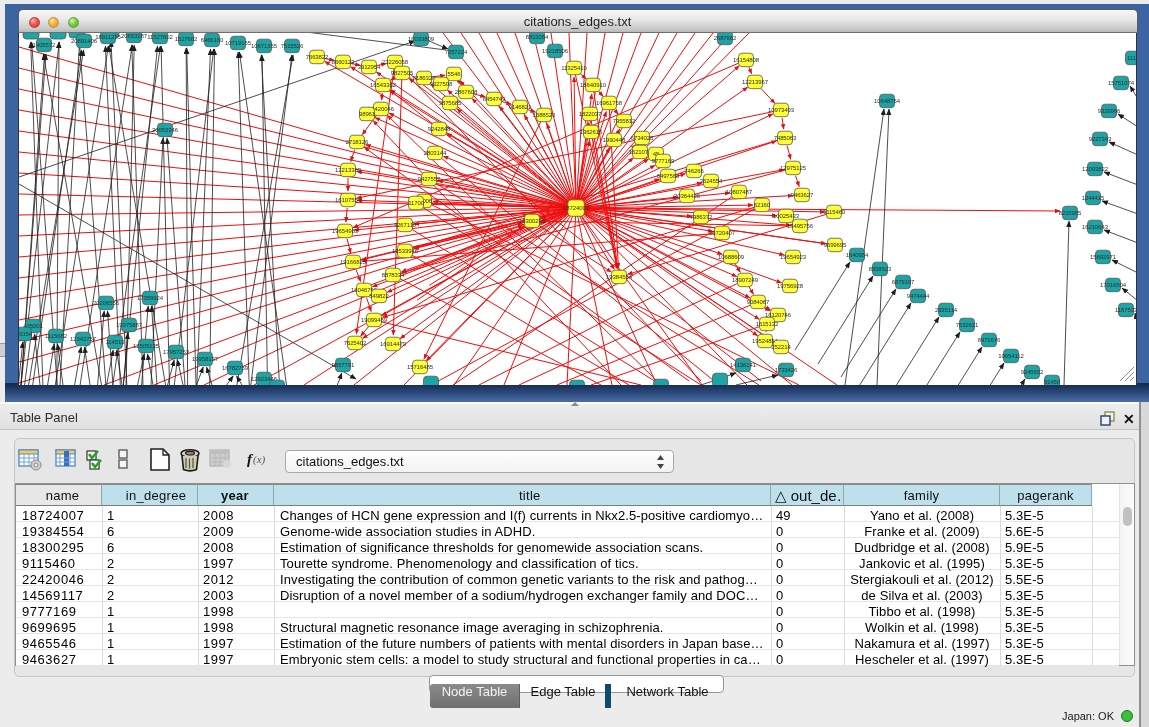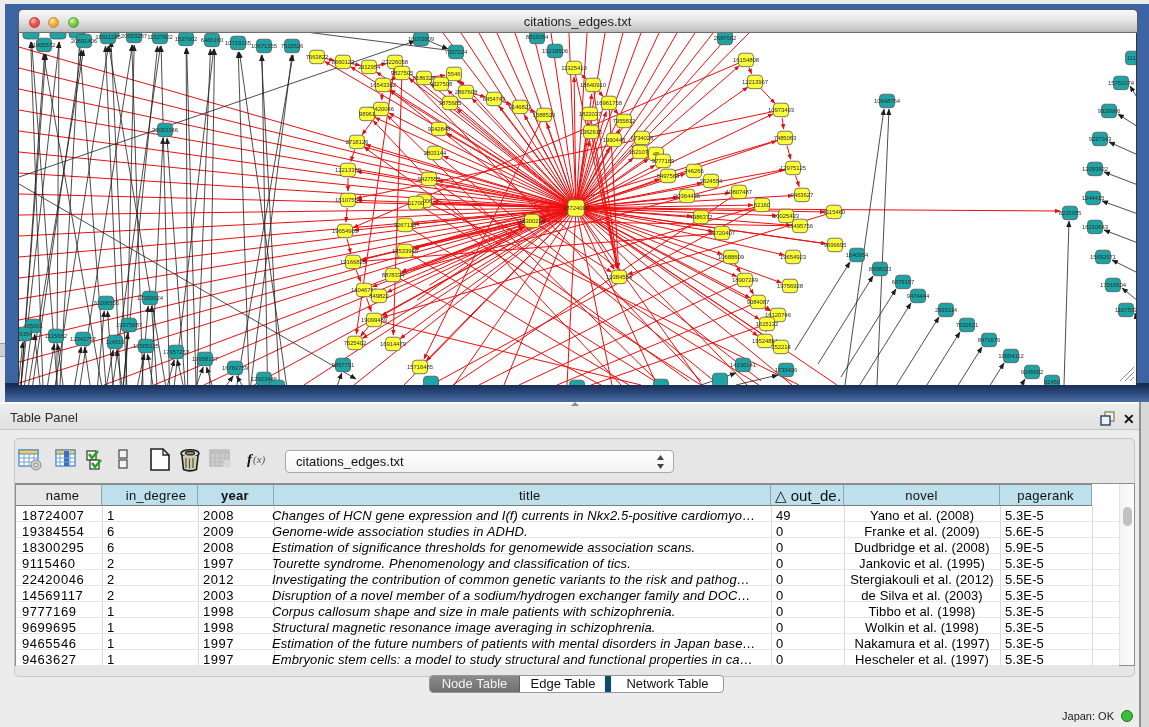--- a/index.html
+++ b/index.html
@@ -37,30 +37,30 @@
   padding-left:10px; }
 #combo .arr { position:absolute; right:8px; top:3px; }
 #tablebox { left:15px; top:483px; width:1119.5px; height:183px; background:#fff;
   border:1px solid #8f8f8f; }
 .hcell { position:absolute; top:483.5px; height:22px; background:#bedfec;
   border-right:1px solid #8fa6b0; border-top:1px solid #888; border-bottom:1px solid #7c7c7c;
   font-size:13px; letter-spacing:0.3px; color:#111; text-align:center; line-height:21px;
   white-space:nowrap; overflow:hidden; }
 .trow { position:absolute; left:15px; width:1104px; height:16px; font-size:13px; letter-spacing:0.1px; color:#000; }
 .trow span { position:absolute; top:2px; white-space:nowrap; }
-.c0 { left:7px; } .c1 { left:92px; } .c2 { left:188px; } .c3 { left:257px; width:484px; overflow:hidden; text-overflow:ellipsis;font-style:italic; }
+.c0 { left:7px; } .c1 { left:92px; } .c2 { left:188px; } .c3 { left:265px; width:484px; overflow:hidden; text-overflow:ellipsis; }
 .c0,.c1,.c2 { letter-spacing:0.55px; }
 .c4 { left:761px; } .c5 { left:829px; width:156px; text-align:center; } .c6 { left:990px; }
 .vgrid { position:absolute; top:506px; width:1px; height:160px; background:#d9d9d9; }
 .hgrid { position:absolute; left:16px; width:1103px; height:1px; background:#e6e6e6; }
 #scrollbar { left:1119px; top:484px; width:15px; height:181px; background:linear-gradient(90deg,#f3f3f3,#fdfdfd); border-left:1px solid #e3e3e3;}
 #thumb { position:absolute; left:2.5px; top:23px; width:9px; height:19px; border-radius:5px; background:#c1c1c1; }
 #tabbar { left:429px; top:674.5px; width:295px; height:18.5px; border:1px solid #979797;
   border-radius:4px; background:#fff; font-size:13px; }
-.seg { position:absolute; top:0; height:16px; line-height:16px; text-align:center; color:#111; }
+.seg { position:absolute; top:8px; height:24px; line-height:16px; text-align:center; color:#111; }
 #seg1 { left:0; width:90px; background:linear-gradient(180deg,#8b8b8b,#6f6f6f); color:#f4f4f4;
   border-radius:3px 0 0 3px; border-right:1px solid #5e5e5e; }
 #seg2 { left:91px; width:90px; border-right:6px solid #0c4a6e; }
 #seg3 { left:182px; width:111px; }
 #memtxt { right:35px; top:710px; font-size:11px; color:#1a1a1a; }
 #memdot { left:1120.5px; top:709.5px; width:12px; height:12px; border-radius:50%;
   background:#35c438; border:1.5px solid #2a6b2a; }
 #rightedge { left:1138.5px; top:402px; width:10.5px; height:325px; background:#d8d8d8;
   border-left:2px solid #909090; }
 </style></head>
@@ -994,21 +994,21 @@
       <path d="M4.5,1 L8,6 L1,6 Z" fill="#444"></path>
       <path d="M4.5,15 L8,10 L1,10 Z" fill="#444"></path>
     </svg>
 </div>
 <div class="abs" id="tablebox"></div>
 <div class="hcell" style="left:15.5px;width:86px;background:#e7e7e7;padding-left:9px;">name</div>
 <div class="hcell" style="left:101.5px;width:96px;padding-left:14px;">in_degree</div>
 <div class="hcell" style="left:197.5px;width:76px;font-weight:bold;">year</div>
 <div class="hcell" style="left:273.5px;width:497.5px;padding-left:16px;">title</div>
 <div class="hcell" style="left:771px;width:73px;text-align:left;padding-left:4px;font-size:15px;letter-spacing:0;">△ out_de…</div>
-<div class="hcell" style="left:844px;width:156px;">novel</div>
+<div class="hcell" style="left:844px;width:156px;">family</div>
 <div class="hcell" style="left:1000px;width:92px;">pagerank</div>
 <div class="vgrid" style="left:101.5px"></div>
 <div class="vgrid" style="left:197.5px"></div>
 <div class="vgrid" style="left:273.5px"></div>
 <div class="vgrid" style="left:771.0px"></div>
 <div class="vgrid" style="left:844.0px"></div>
 <div class="vgrid" style="left:1000.0px"></div>
 <div class="vgrid" style="left:1092.0px"></div>
 <div class="hgrid" style="top:521.0px"></div>
 <div class="hgrid" style="top:537.0px"></div>
@@ -1071,21 +1071,20 @@
     <span class="c2">2003</span>
     <span class="c3">Disruption of a novel member of a sodium/hydrogen exchanger family and DOCK…</span>
     <span class="c4">0</span>
     <span class="c5">de Silva et al. (2003)</span>
     <span class="c6">5.3E-5</span>
   </div>
 <div class="trow" style="top:602.0px">
     <span class="c0">9777169</span>
     <span class="c1">1</span>
     <span class="c2">1998</span>
-    <span class="c3">Corpus callosum shape and size in male patients with schizophrenia.</span>
     <span class="c4">0</span>
     <span class="c5">Tibbo et al. (1998)</span>
     <span class="c6">5.3E-5</span>
   </div>
 <div class="trow" style="top:618.0px">
     <span class="c0">9699695</span>
     <span class="c1">1</span>
     <span class="c2">1998</span>
     <span class="c3">Structural magnetic resonance image averaging in schizophrenia.</span>
     <span class="c4">0</span>

